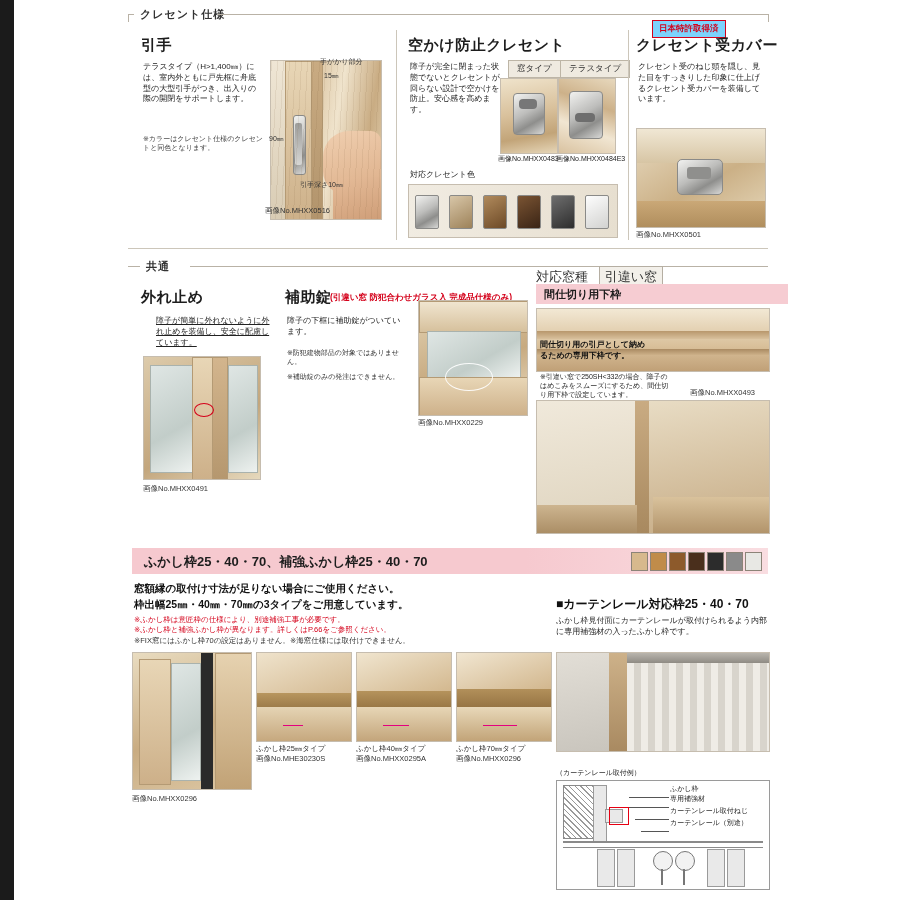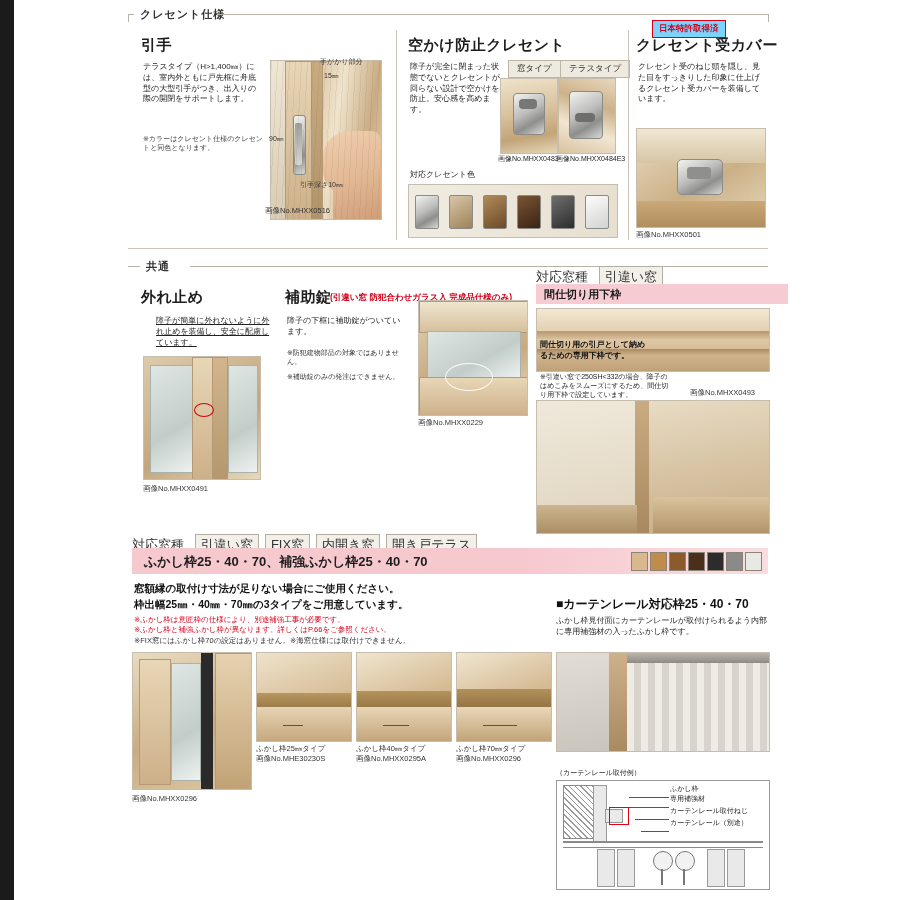--- a/index.html
+++ b/index.html
@@ -258,27 +258,20 @@
 
   <div class="imgbox photoborder" style="left:536px;top:400px;width:232px;height:132px;background:linear-gradient(150deg,#efe8d8,#d7c8ab 45%,#bfae8d);">
     <div class="abs" style="left:0;top:0;width:98px;height:132px;background:linear-gradient(170deg,#f0e9db,#ded3bd);"></div>
     <div class="abs" style="left:98px;top:0;width:14px;height:132px;background:linear-gradient(180deg,#c9ab82,#a8895f);"></div>
     <div class="abs" style="left:112px;top:0;width:120px;height:132px;background:linear-gradient(170deg,#e8dcc4,#cbb governance 0%);"></div>
     <div class="abs" style="left:112px;top:0;width:120px;height:132px;background:linear-gradient(170deg,#e8dcc4,#c6ab84);"></div>
     <div class="abs" style="left:116px;top:96px;width:116px;height:36px;background:linear-gradient(180deg,#d9c29c,#b2946b);"></div>
     <div class="abs" style="left:0;top:104px;width:100px;height:28px;background:linear-gradient(180deg,#cdb590,#ab8e66);"></div>
   </div>
 
-  <div class="abs" style="left:132px;top:534px;">
-    <span class="chip lbl">対応窓種</span>
-    <span class="chip">引違い窓</span>
-    <span class="chip">FIX窓</span>
-    <span class="chip">内開き窓</span>
-    <span class="chip">開き戸テラス</span>
-  </div>
 
   <div class="pinkband" style="left:132px;top:548px;width:636px;">
     <div class="t">ふかし枠25・40・70、補強ふかし枠25・40・70</div>
     <div class="swatches">
       <div class="sw" style="background:#d7b98d"></div>
       <div class="sw" style="background:#c08c4a"></div>
       <div class="sw" style="background:#8d5a2b"></div>
       <div class="sw" style="background:#4a2f1c"></div>
       <div class="sw" style="background:#2c2c2c"></div>
       <div class="sw" style="background:#8a8a8a"></div>

